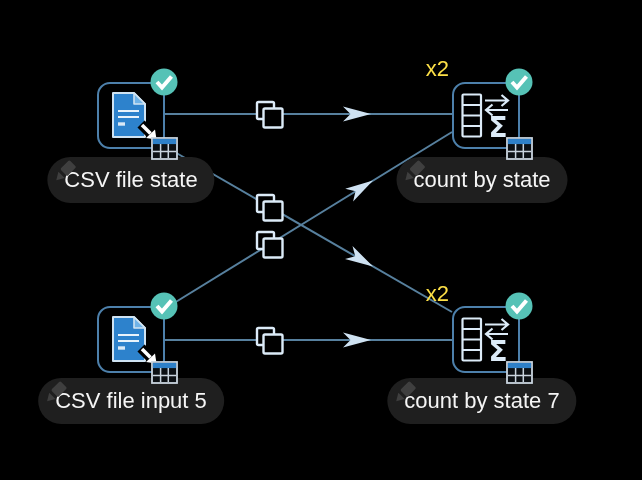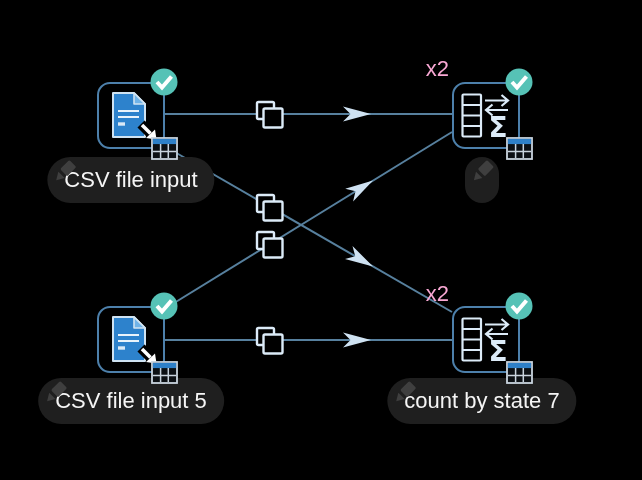--- a/index.html
+++ b/index.html
@@ -26,21 +26,21 @@
   .pill .pencil{position:absolute;left:3px;top:1px;}
   .node{position:absolute;z-index:3;width:68px;height:67px;}
   .node-frame{
     position:absolute;left:0;top:0;width:68px;height:67px;box-sizing:border-box;
     border:2.5px solid var(--node-border);border-radius:13px;background:transparent;
   }
   .node-icon{position:absolute;left:0;top:0;}
   .badge{position:absolute;left:53px;top:-14px;}
   .porttable{position:absolute;left:54px;top:55px;}
   .multiplicity{
-    position:absolute;z-index:2;width:28px;text-align:right;color:#f9a8d4;
+    position:absolute;z-index:2;width:28px;text-align:right;color:#fde047;
     font-size:22px;line-height:26px;
   }
 </style>
 </head>
 <body>
 
 <div class="canvas">
 
   <svg class="edges" width="642" height="480" viewBox="0 0 642 480">
 
@@ -81,30 +81,31 @@
     </g>
   </svg>
 
   <div class="pill" style="left:131px;top:157px">
     <svg class="pencil" width="28" height="28" viewBox="0 0 28 28">
       <g transform="rotate(45 14 14)" fill="var(--pencil-gray)">
         <rect x="9" y="2" width="10" height="13" rx="1.5"></rect>
         <polygon points="9.5,18 18.5,18 14,25.5"></polygon>
       </g>
     </svg>
-    <span>CSV file input</span>
+    <span>CSV file state</span>
   </div>
 
   <div class="pill" style="left:482px;top:157px">
     <svg class="pencil" width="28" height="28" viewBox="0 0 28 28">
       <g transform="rotate(45 14 14)" fill="var(--pencil-gray)">
         <rect x="9" y="2" width="10" height="13" rx="1.5"></rect>
         <polygon points="9.5,18 18.5,18 14,25.5"></polygon>
       </g>
     </svg>
+    <span>count by state</span>
   </div>
 
   <div class="pill" style="left:131px;top:378px">
     <svg class="pencil" width="28" height="28" viewBox="0 0 28 28">
       <g transform="rotate(45 14 14)" fill="var(--pencil-gray)">
         <rect x="9" y="2" width="10" height="13" rx="1.5"></rect>
         <polygon points="9.5,18 18.5,18 14,25.5"></polygon>
       </g>
     </svg>
     <span>CSV file input 5</span>

